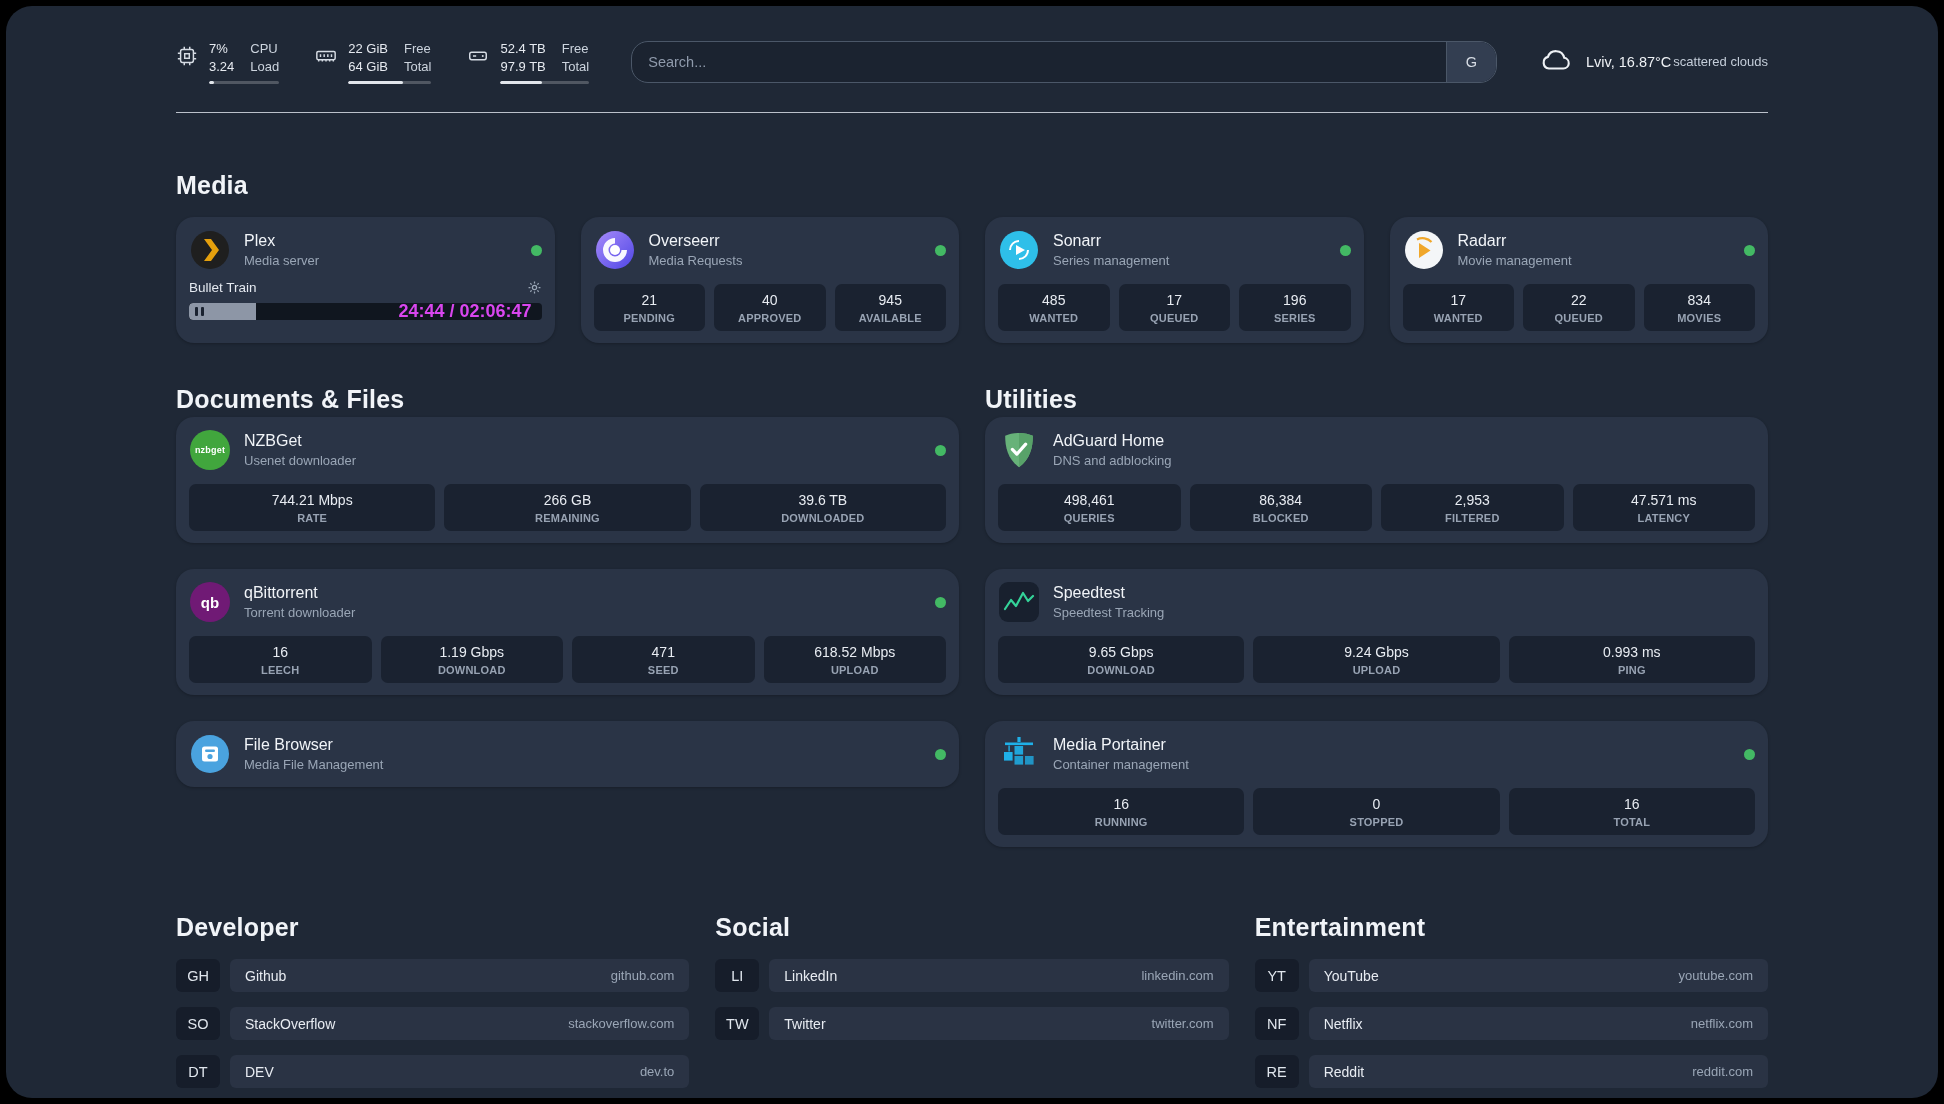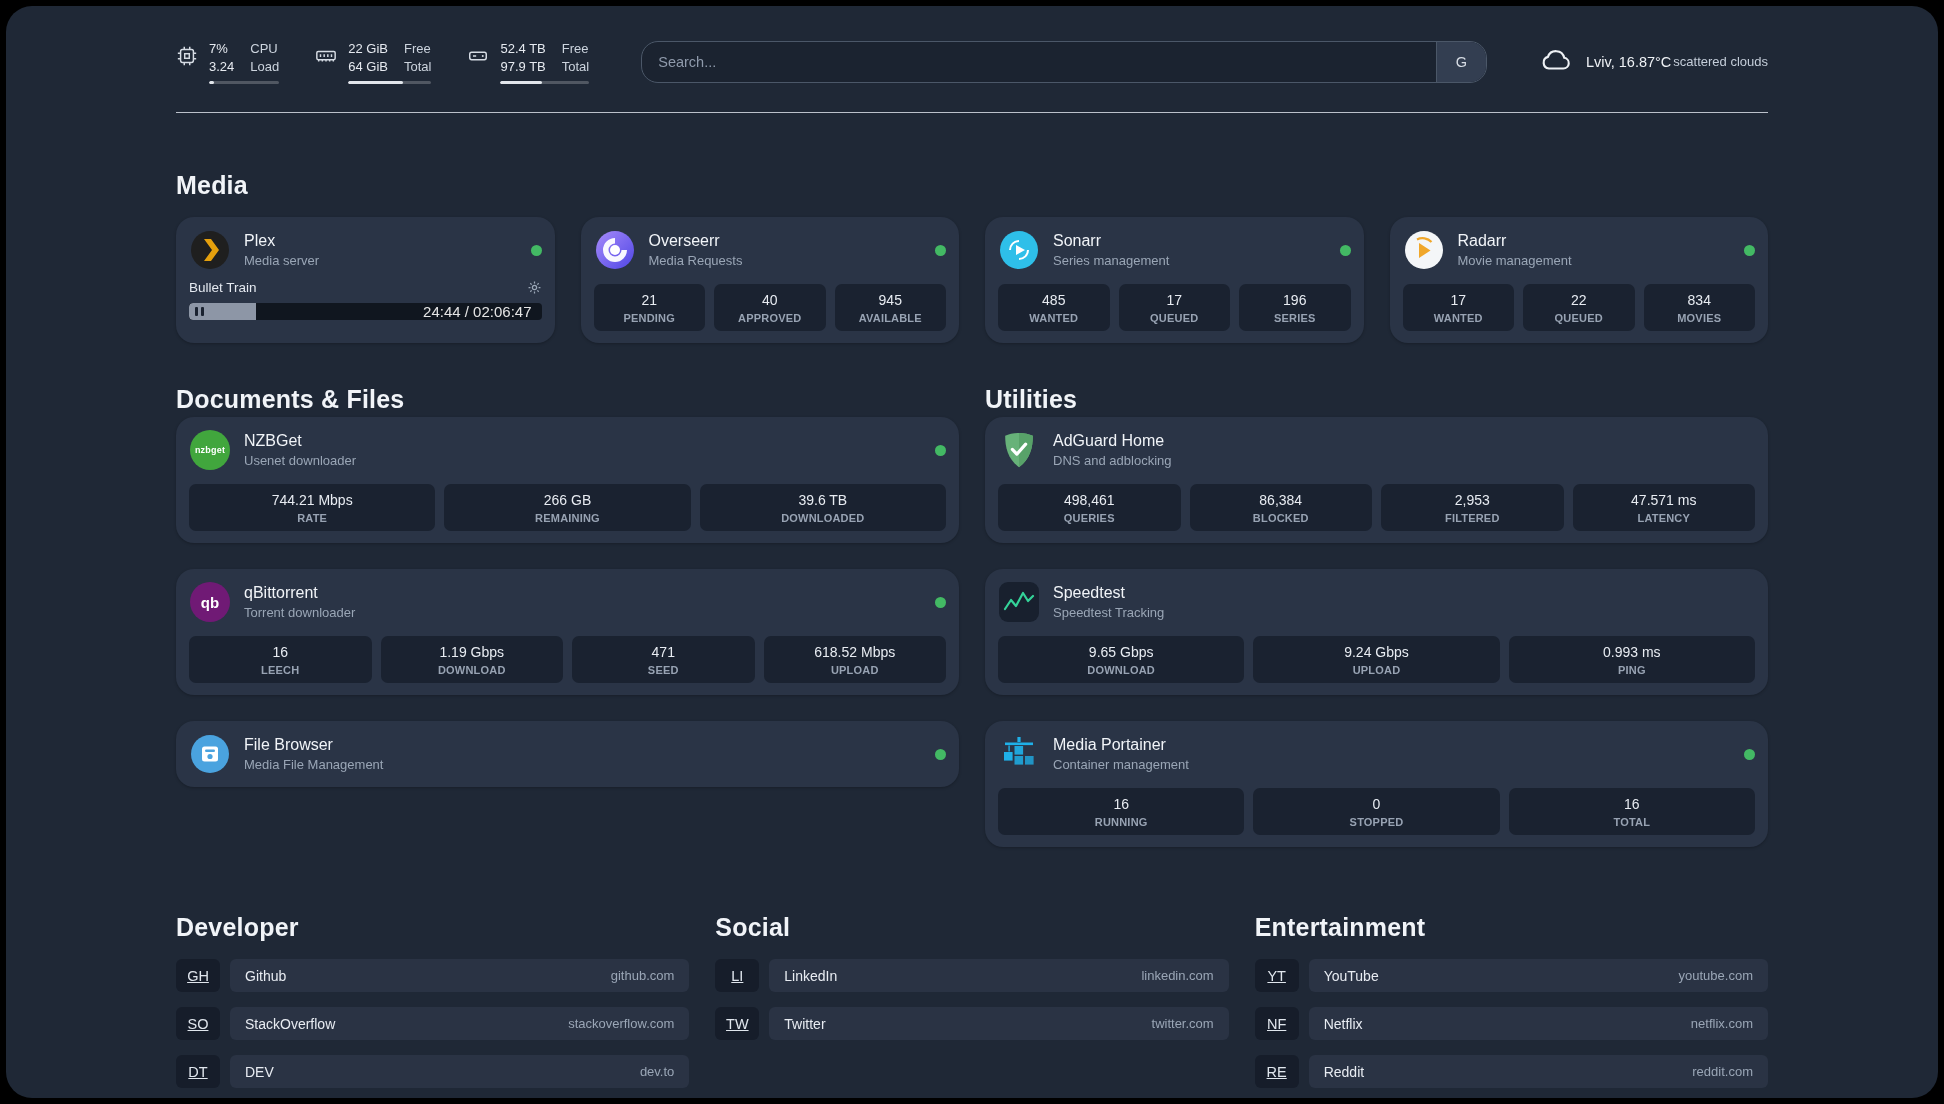--- a/index.html
+++ b/index.html
@@ -22,21 +22,21 @@
   .resources{display:flex;gap:36px;}
   .res{display:flex;align-items:flex-start;gap:11px;}
   .res-icon{margin-top:5px;display:flex;}
   .res-cols{display:flex;gap:16px;font-size:13px;line-height:1.35;}
   .res-col{display:flex;flex-direction:column;}
   .res-col.nums{color:#e6eaf0;}
   .res-col.labs{color:#ccd4de;}
   .res-bar{height:3px;background:rgba(255,255,255,0.22);border-radius:2px;margin-top:6px;overflow:hidden;}
   .res-fill{height:100%;background:#e2e6ec;border-radius:2px;}
 
-  .search{flex:1;display:flex;height:42px;border:1px solid var(--border);border-radius:17px;overflow:hidden;margin:0 24px;background:rgba(0,0,0,0.10);}
+  .search{flex:1;display:flex;height:42px;border:1px solid var(--border);border-radius:17px;overflow:hidden;margin:0 14px;background:rgba(0,0,0,0.10);}
   .search input{flex:1;background:transparent;border:0;outline:0;color:#e6eaf0;padding:0 16px;font-size:14.5px;font-family:inherit;}
   .search input::placeholder{color:#8f9aab;}
   .search .g-btn{width:50px;background:#333e51;border-left:1px solid var(--border);display:flex;align-items:center;justify-content:center;color:#d8dde5;font-size:14.5px;cursor:pointer;}
 
   .weather{display:flex;align-items:center;gap:13px;}
   .w-lines{display:flex;flex-direction:row;gap:2px;}
   .w-loc{font-size:14.5px;color:#eef1f5;}
   .w-cond{font-size:13px;color:#c4cdd9;}
 
   .divider{height:1px;background:#ccd2db;opacity:.9;margin-top:28px;}
@@ -64,34 +64,34 @@
   
   .player{margin-top:9px;}
   .player-top{display:flex;align-items:center;}
   .track{font-size:13.5px;color:#e4e9f0;}
   .gear{margin-left:auto;display:flex;cursor:pointer;}
   .player-bar{position:relative;margin-top:8px;height:17px;}
   .pbar{position:absolute;inset:0;background:#10161f;border-radius:4px;overflow:hidden;}
   .pfill{height:100%;background:#8d96a6;border-radius:4px 0 0 4px;}
   .pause{position:absolute;left:6px;top:0;bottom:0;display:flex;align-items:center;gap:3px;cursor:pointer;z-index:2;}
   .pause i{display:block;width:3px;height:9px;background:#1a2230;border-radius:1px;}
-  .ptime{position:absolute;right:10px;top:0;bottom:0;display:flex;align-items:center;font-size:15px;color:#e5e5e5;z-index:2;}
+  .ptime{position:absolute;right:10px;top:0;bottom:0;display:flex;align-items:center;font-size:18px;color:#d946ef;z-index:2;font-weight:bold;}
 
   
   .logo-circle{width:40px;height:40px;border-radius:50%;display:flex;align-items:center;justify-content:center;}
   .nzb{background:#41a63d;}
   .nzb-txt{font-size:9px;font-weight:700;color:#fff;letter-spacing:.2px;}
   .qb{background:#701a75;}
   .qb-txt{font-size:15px;font-weight:700;color:#fff;}
 
   
   .bookmarks{display:grid;grid-template-columns:repeat(3,1fr);gap:26px;margin-top:66px;padding-bottom:44px;align-items:start;}
   .bm-rows{margin-top:17px;display:flex;flex-direction:column;gap:15px;}
   .bm-row{display:flex;align-items:stretch;gap:10px;height:33px;cursor:pointer;}
-  .bm-abbr{width:44px;background:#161d2a;border-radius:6px;display:flex;align-items:center;justify-content:center;font-size:14.5px;color:#e0e6ed;flex:none;text-decoration:underline;}
+  .bm-abbr{width:44px;background:#161d2a;border-radius:6px;display:flex;align-items:center;justify-content:center;font-size:14.5px;color:#e0e6ed;flex:none;}
   .bm-bar{flex:1;background:#2a3344;border-radius:6px;display:flex;align-items:center;padding:0 15px;}
   .bm-name{font-size:14px;color:#e8ecf2;}
   .bm-domain{margin-left:auto;font-size:13px;color:#9aa6b6;}
 </style>
 </head>
 <body>
 
 <div class="app">
   <div class="content">
 

